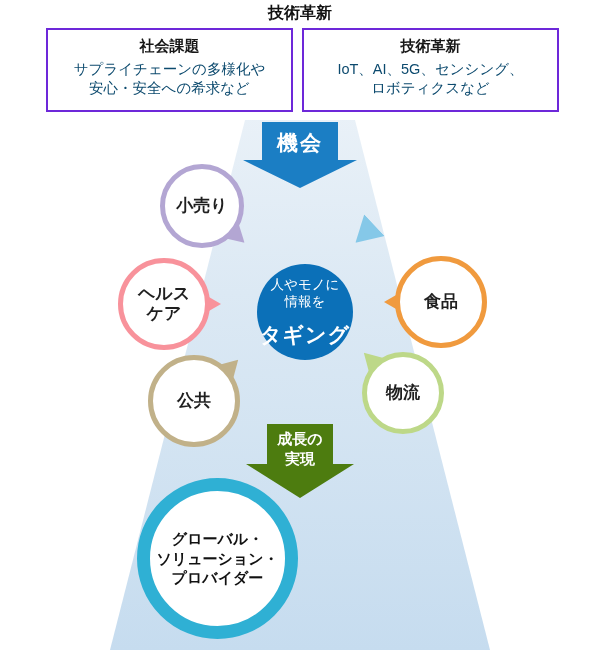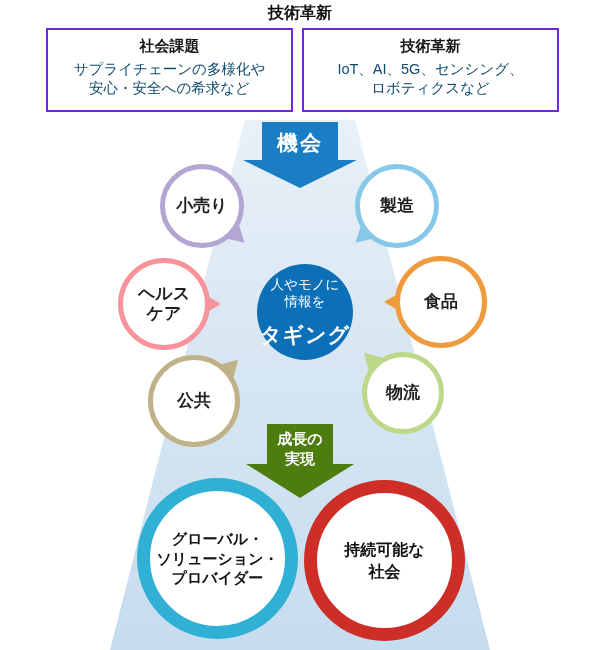--- a/index.html
+++ b/index.html
@@ -122,23 +122,20 @@
   <div class="tail retail" style="background-color: rgb(179, 166, 211);"></div>
   <div class="tail manufacturing" style="background-color: rgb(133, 200, 232);"></div>
   <div class="tail healthcare" style="background-color: rgb(248, 146, 155);"></div>
   <div class="tail food" style="background-color: rgb(240, 154, 62);"></div>
   <div class="tail public" style="background-color: rgb(193, 177, 137);"></div>
   <div class="tail logistics" style="background-color: rgb(189, 216, 136);"></div>
 
   <div class="sector retail" style="border-color: rgb(179, 166, 211);">
     <span class="pre">小売り</span>
   </div>
-  <div class="sector manufacturing" style="border-color: rgb(133, 200, 232);">
-    <span class="pre">製造</span>
-  </div>
   <div class="sector healthcare" style="border-color: rgb(248, 146, 155);">
     <span class="pre">ヘルス
 ケア</span>
   </div>
   <div class="sector food" style="border-color: rgb(240, 154, 62);">
     <span class="pre">食品</span>
   </div>
   <div class="sector public" style="border-color: rgb(193, 177, 137);">
     <span class="pre">公共</span>
   </div>
@@ -150,23 +147,19 @@
     <span class="pre">人やモノに
 情報を</span>
     <span class="core-bold">タギング</span>
   </div>
 
   <div class="arrow growth" style="background-color: #4d7c0f;">
     <span class="arrow-label pre">成長の
 実現</span>
   </div>
 
-  <div class="outcome sustainable" style="border-color: rgb(205, 47, 40);">
-    <span class="pre">持続可能な
-社会</span>
-  </div>
   <div class="outcome provider" style="border-color: rgb(47, 176, 212);">
     <span class="pre">グローバル・
 ソリューション・
 プロバイダー</span>
   </div>
 
 </div>
 
 </body></html>

